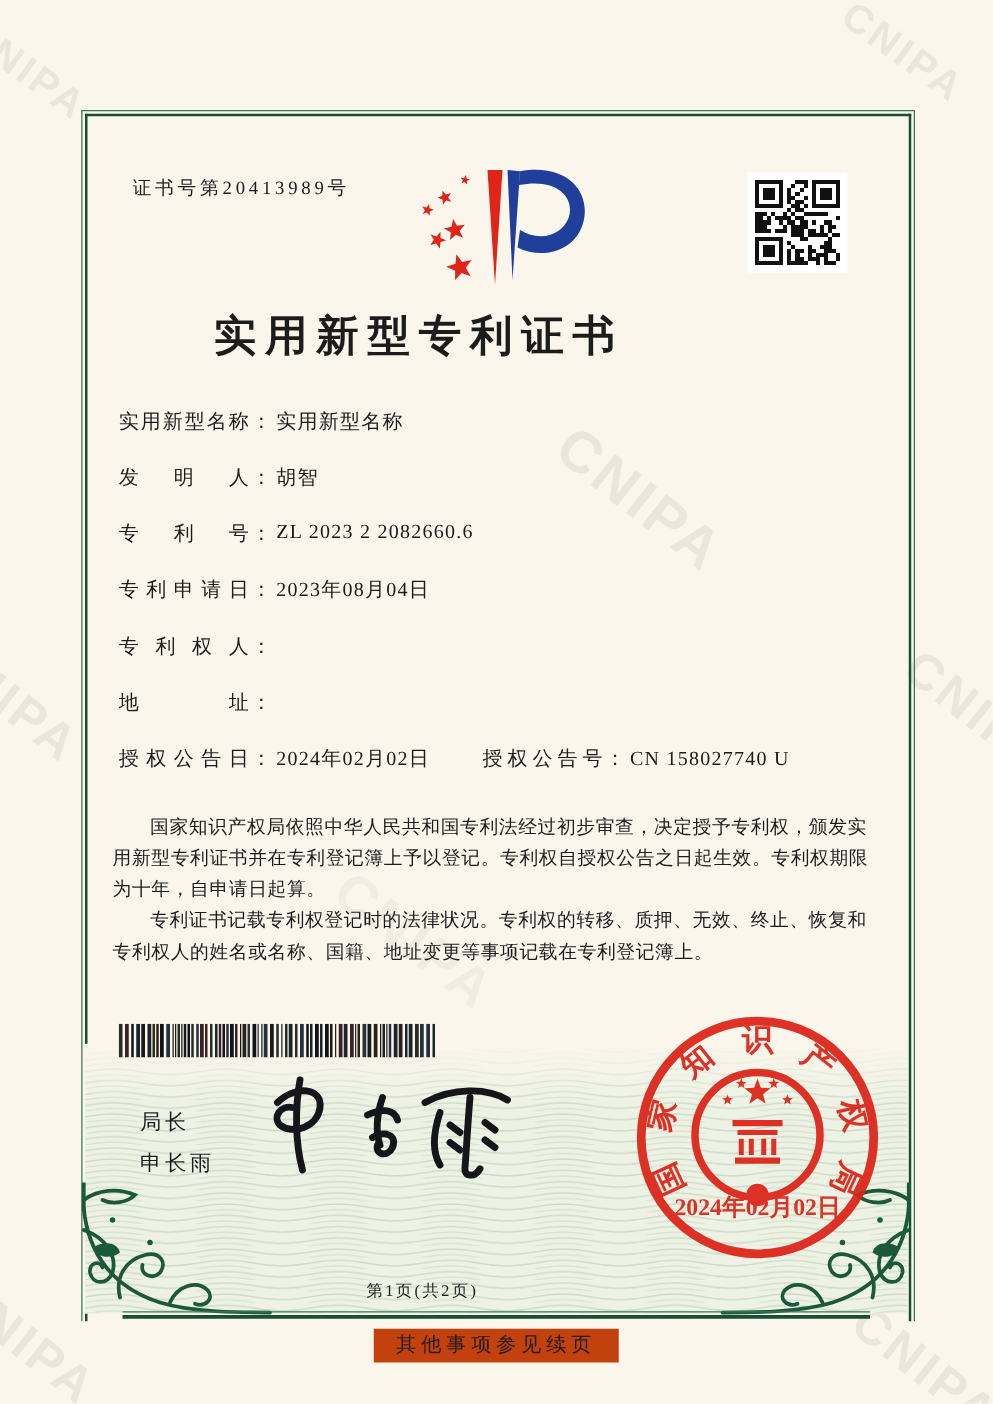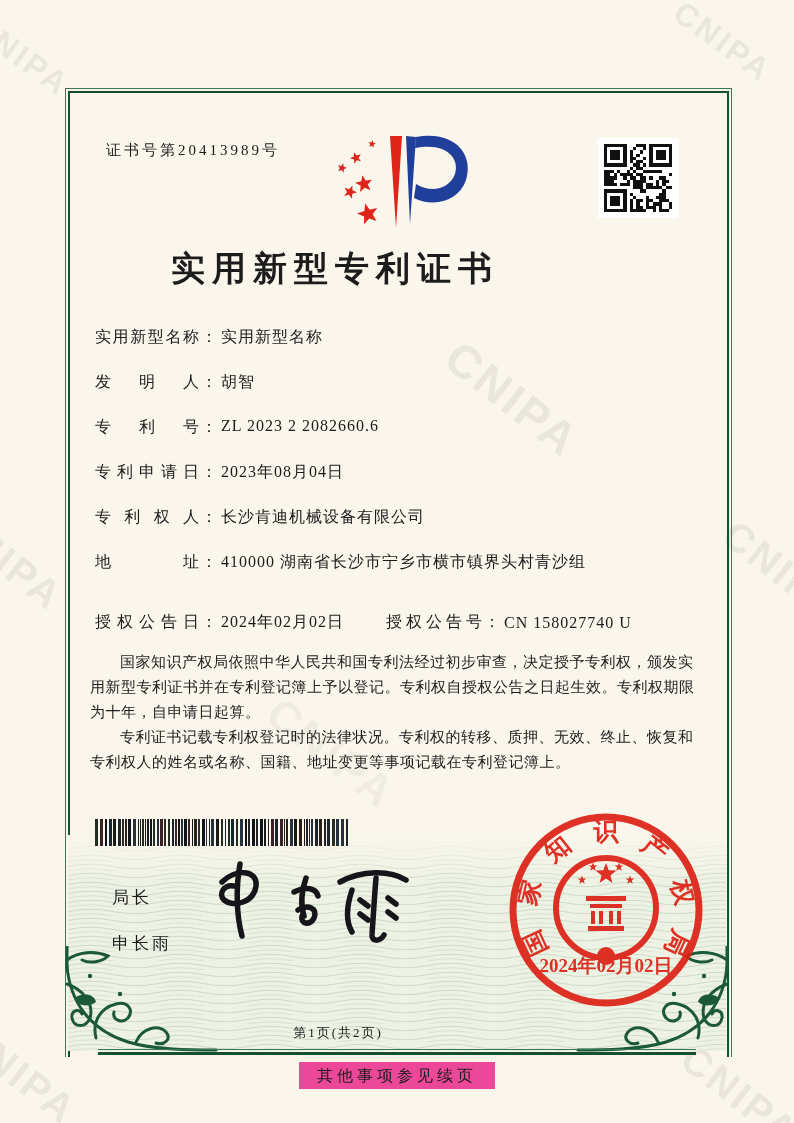--- a/index.html
+++ b/index.html
@@ -32,33 +32,33 @@
     font-size:34px;font-weight:bold;letter-spacing:7px;z-index:3;
   }
   .fields{left:95px;top:327px;width:612px;z-index:3;}
   .field-row{height:45px;font-size:16px;display:flex;align-items:flex-start;}
   .flabel{
     display:inline-block;width:104px;
     text-align:justify;text-align-last:justify;letter-spacing:0;
   }
   .fcolon{margin:0 4px 0 2px;}
   .fvalue{letter-spacing:1px;}
-  .fgroup{display:flex;margin-top:15px;}
+  .fgroup{display:flex;}
   .fgroup.second{margin-left:42px;align-items:center;}
   .fgroup.second .flabel{width:96px;}
   .body-text{left:90px;top:650px;width:618px;font-size:15px;line-height:25px;z-index:3;}
   .body-text p{margin:0;text-indent:2em;letter-spacing:.5px;}
   .sig-title{left:112px;top:886px;font-size:17px;letter-spacing:3px;z-index:4;
     font-family:"Liberation Sans","DejaVu Sans",sans-serif;font-weight:500;}
   .sig-name{left:112px;top:919px;font-size:17px;letter-spacing:3px;z-index:4;
-    font-family:"Liberation Sans","DejaVu Sans",sans-serif;font-weight:500;margin-top:13px;}
+    font-family:"Liberation Sans","DejaVu Sans",sans-serif;font-weight:500;}
   .page-info{left:65px;top:1024px;width:546px;text-align:center;font-size:13px;
     letter-spacing:2px;z-index:4;}
   .continuation{left:0;top:1066px;width:794px;text-align:center;z-index:4;}
-  .continuation span{background:#ec4899;padding:5px 18px;font-size:16px;letter-spacing:4px;}
+  .continuation span{background:#c2410c;padding:5px 18px;font-size:16px;letter-spacing:4px;}
   .bottom-line{left:98px;top:1049px;width:598px;z-index:3;}
   .bottom-line .thin{height:1px;background:#3a7758;}
   .bottom-line .thick{height:3px;background:#174f33;margin-top:2px;}
   .qr-box{left:598px;top:138px;width:80px;height:80px;background:#ffffff;
     padding:6px;box-sizing:border-box;z-index:3;}
   .seal{left:503px;top:810px;z-index:5;opacity:.93;}
   .waves{z-index:2;}
   .flourish{z-index:3;}
   .flourish.right{transform:scaleX(-1);}
   .sig-svg{z-index:5;}
@@ -279,26 +279,24 @@
       <span class="fvalue">ZL 2023 2 2082660.6</span>
   </div>
   <div class="field-row">
     <span class="flabel">专利申请日</span>
       <span class="fcolon">：</span>
       <span class="fvalue">2023年08月04日</span>
   </div>
   <div class="field-row">
     <span class="flabel">专利权人</span>
       <span class="fcolon">：</span>
-      <span class="fvalue">长沙肯迪机械设备有限公司</span>
   </div>
   <div class="field-row">
     <span class="flabel">地址</span>
       <span class="fcolon">：</span>
-      <span class="fvalue">410000 湖南省长沙市宁乡市横市镇界头村青沙组</span>
   </div>
   <div class="field-row">
     <span class="fgroup">
       <span class="flabel">授权公告日</span>
         <span class="fcolon">：</span>
         <span class="fvalue">2024年02月02日</span>
     </span>
     <span class="fgroup second">
       <span class="flabel">授权公告号</span>
         <span class="fcolon">：</span>

